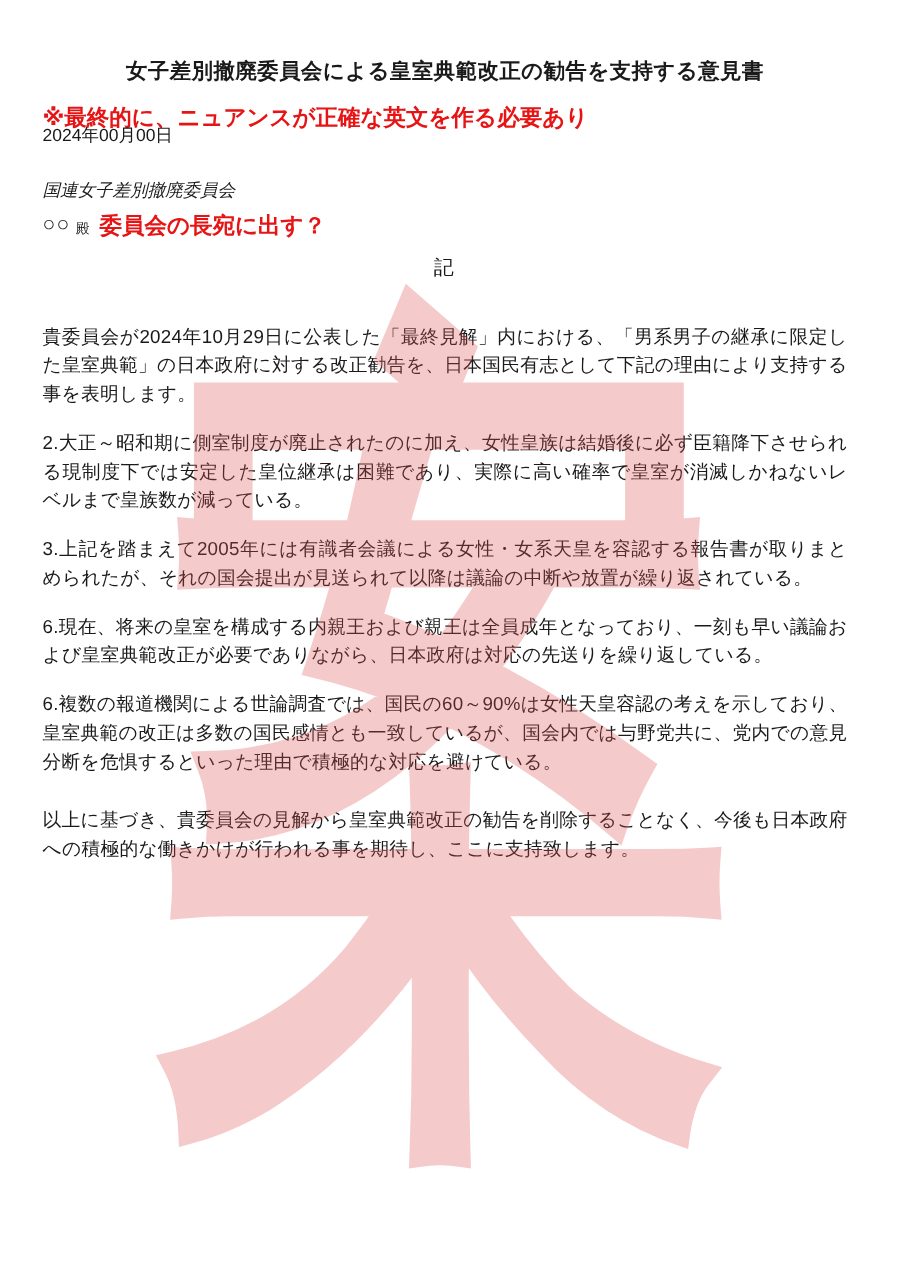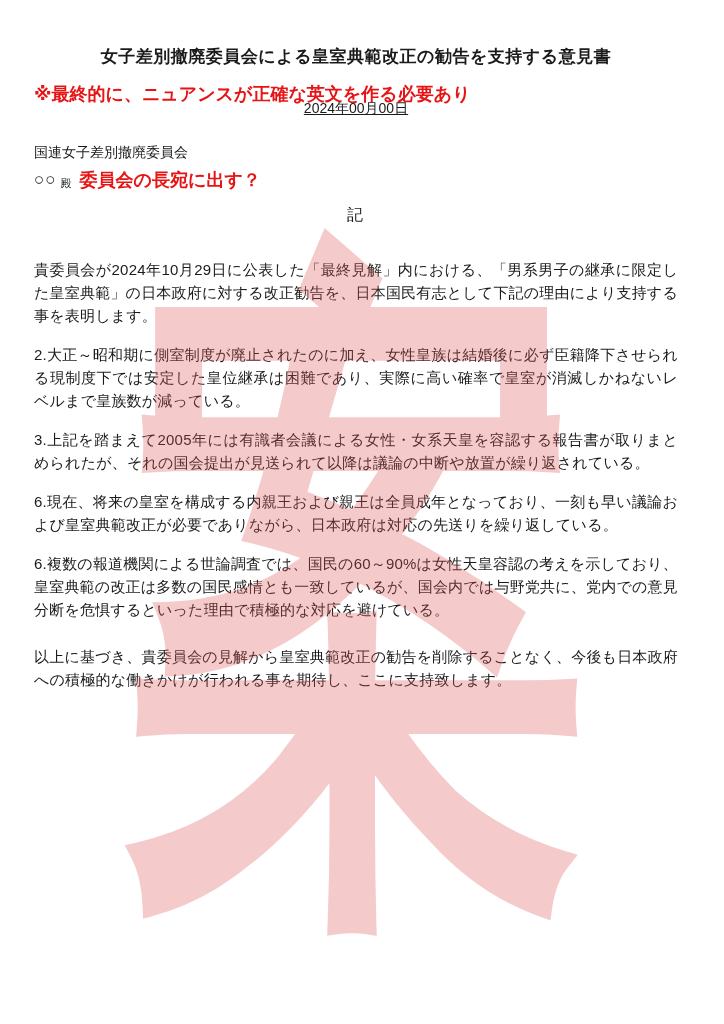--- a/index.html
+++ b/index.html
@@ -27,24 +27,24 @@
   .note-top{
     margin-top:16px;
     text-align:left;
     padding-right:70px;
     font-size:18px;font-weight:bold;
     color:var(--red);
     line-height:22px;
   }
   .doc-date{
     margin-top:-6px;
-    text-align:center;
-    font-size:14px;line-height:18px;text-decoration:underline;
+    text-align:left;
+    font-size:14px;line-height:18px;
   }
-  .addr-org{margin-top:27px;font-size:14px;line-height:16px;}
+  .addr-org{margin-top:27px;font-size:14px;line-height:16px;font-style:italic;}
   .addr-line{
     margin-top:8px;
     display:flex;align-items:center;gap:8px;
     line-height:24px;
   }
   .addr-name{font-size:17px;letter-spacing:1px;}
   .addr-honorific{font-size:11px;position:relative;top:3px;margin-left:-4px;}
   .addr-note{font-size:18px;font-weight:bold;color:var(--red);}
   .record{margin-top:14px;text-align:center;font-size:16px;line-height:18px;letter-spacing:2px;}
   .para{

